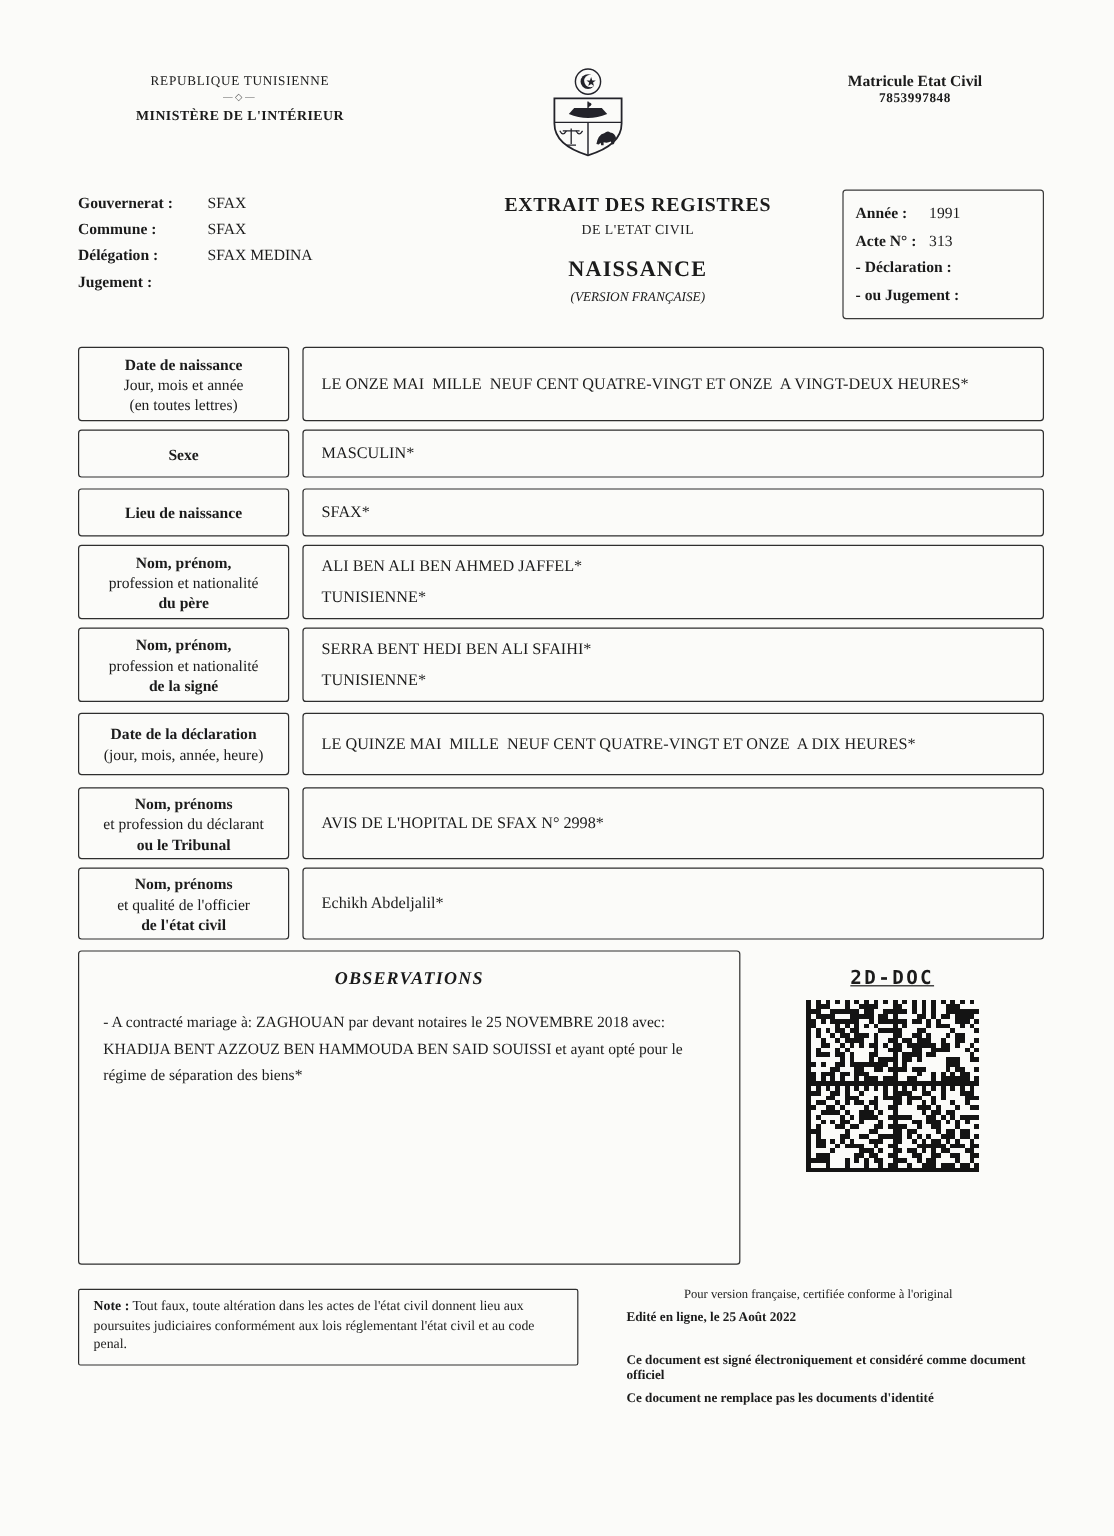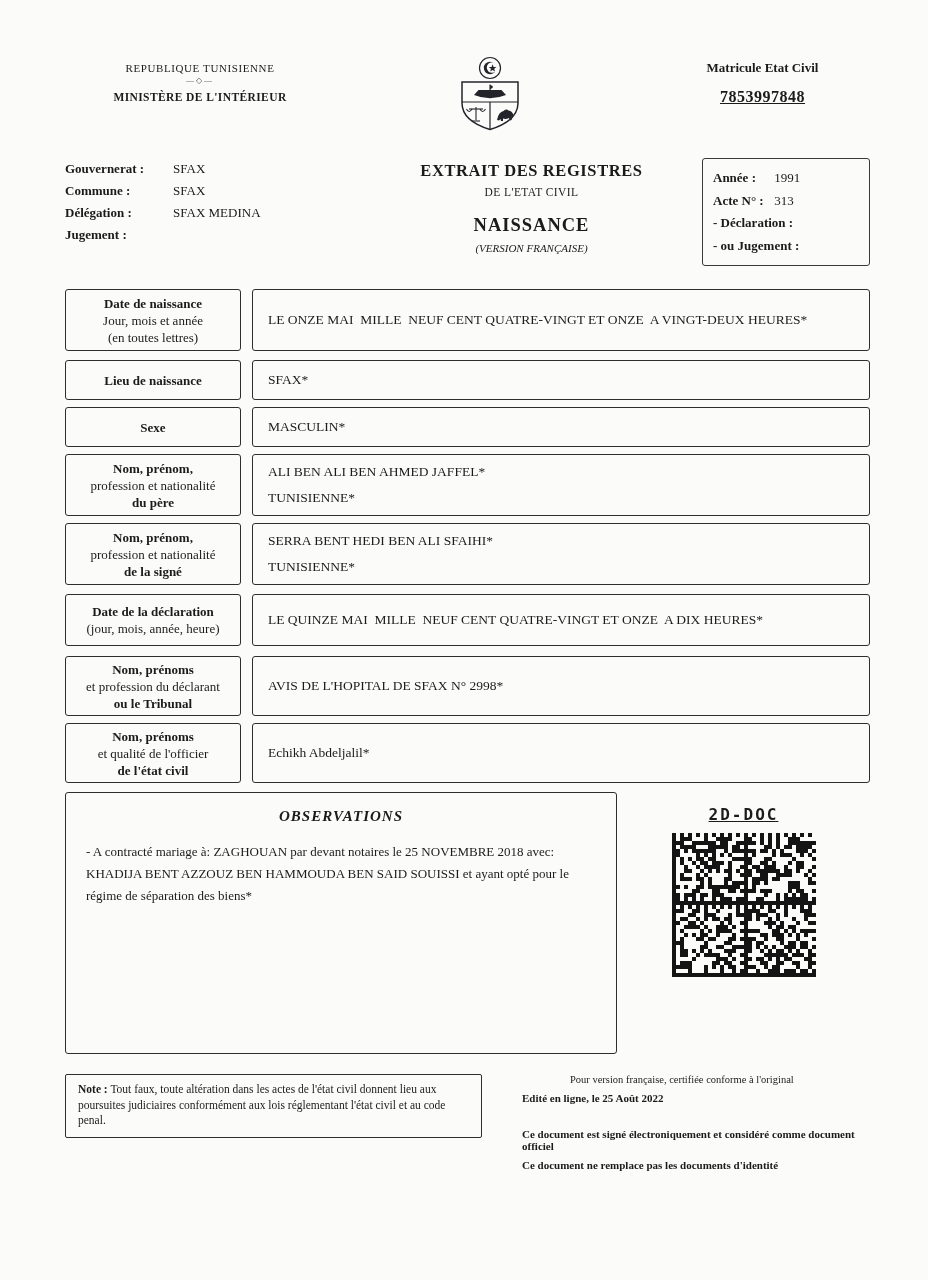--- a/index.html
+++ b/index.html
@@ -17,21 +17,21 @@
 
   
   .header { display:flex; align-items:flex-start; }
   .h-left { width:250px; text-align:center; padding-top:6px; margin-left:10px; }
   .republic { font-size:11px; letter-spacing:0.6px; }
   .ornament { font-size:8px; color:#555; margin:2px 0 6px 0; letter-spacing:2px; }
   .ministry { font-size:11.5px; font-weight:bold; letter-spacing:0.4px; }
   .h-center { flex:1; display:flex; justify-content:center; }
   .h-right { width:215px; text-align:center; padding-top:4px; }
   .matricule-label { font-size:13px;font-weight:bold; }
-  .matricule-value { font-size:16px; font-weight:bold; margin-top:12px; letter-spacing:0.5px;text-decoration:underline; }
+  .matricule-value { font-size:11px; font-weight:bold; letter-spacing:0.5px; }
 
   
   .info-row { display:flex; margin-top:26px; align-items:flex-start; }
   .loc-block { width:296px; font-size:13px; line-height:22px; }
   .loc-label { display:inline-block; min-width:104px; font-weight:bold; margin-right:4px; }
   .title-block { flex:1; text-align:center; padding-top:3px; }
   .t1 { font-size:16.5px; font-weight:bold; letter-spacing:0.6px; }
   .t2 { font-size:11.5px; margin-top:5px; letter-spacing:0.4px; }
   .t3 { font-size:18.5px; font-weight:bold; margin-top:17px; letter-spacing:1px; }
   .t4 { font-size:11px; font-style:italic; margin-top:6px; }
@@ -154,35 +154,35 @@
       <div class="fl rh62">
         <div class="bold">Date de naissance</div>
         <div>Jour, mois et année</div>
         <div>(en toutes lettres)</div>
       </div>
       <div class="fv rh62">
         <div>LE ONZE MAI  MILLE  NEUF CENT QUATRE-VINGT ET ONZE  A VINGT-DEUX HEURES*</div>
       </div>
     </div>
 
+    <div class="frow">
+      <div class="fl rh40">
+        <div class="bold">Sexe</div>
+      </div>
+      <div class="fv rh40">
+        <div>MASCULIN*</div>
+      </div>
+    </div>
+
     <div class="frow" style="margin-top:9px;">
       <div class="fl rh40">
         <div class="bold">Lieu de naissance</div>
       </div>
       <div class="fv rh40">
         <div>SFAX*</div>
-      </div>
-    </div>
-
-    <div class="frow">
-      <div class="fl rh40">
-        <div class="bold">Sexe</div>
-      </div>
-      <div class="fv rh40">
-        <div>MASCULIN*</div>
       </div>
     </div>
 
     <div class="frow">
       <div class="fl rh62">
         <div class="bold">Nom, prénom,</div>
         <div>profession et nationalité</div>
         <div class="bold">du père</div>
       </div>
       <div class="fv rh62 gap10">

